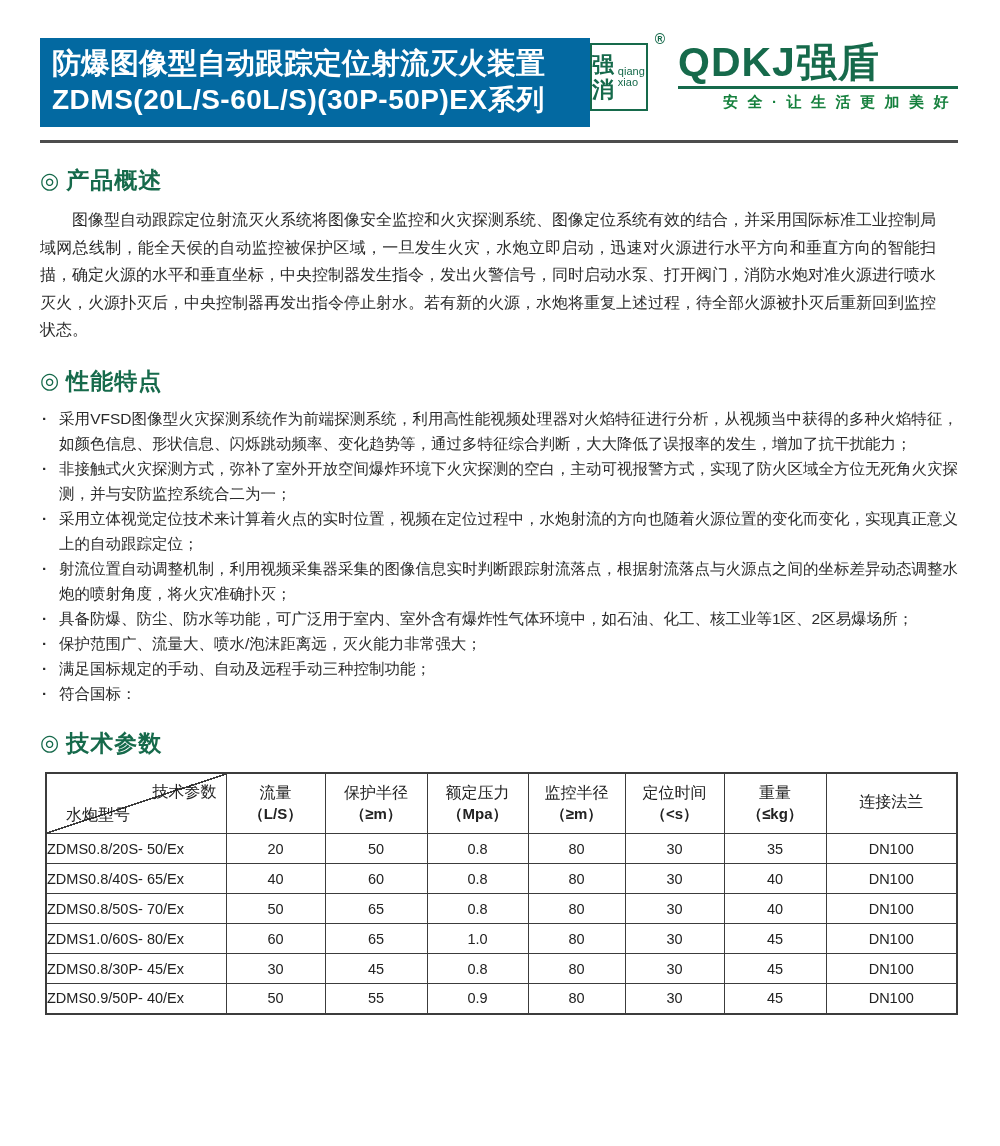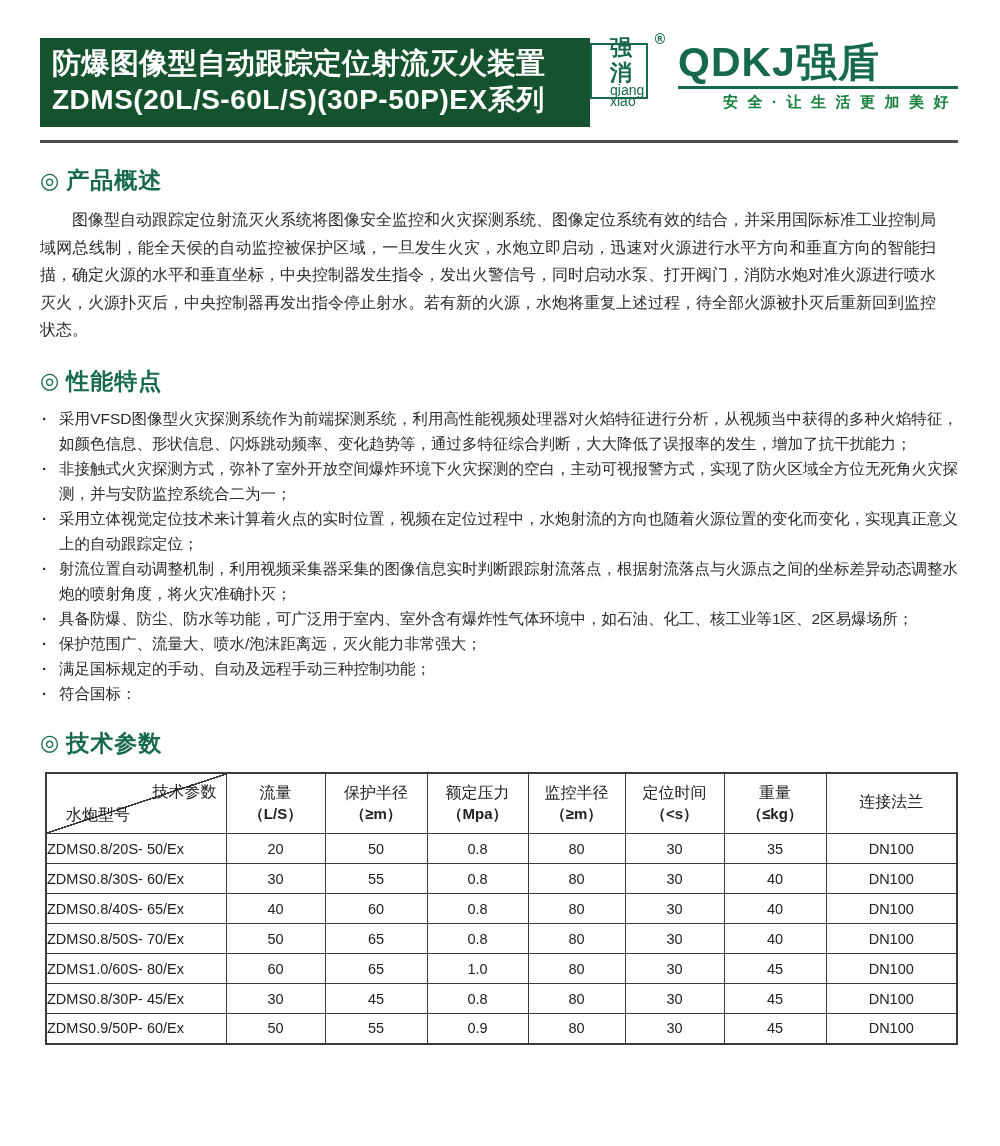--- a/index.html
+++ b/index.html
@@ -9,33 +9,33 @@
     background: #ffffff;
     font-family: "Liberation Sans", "DejaVu Sans", sans-serif;
     color: #2b2b2b;
     overflow: hidden;
     position: relative;
   }
 
   
   .header { display: flex; justify-content: space-between; align-items: flex-start; padding: 38px 42px 0 40px; }
   .title-box {
-    background: #14532d; color: #fff; padding: 7px 12px 9px 12px; width: 562px;
+    background: #0369a1; color: #fff; padding: 7px 12px 9px 12px; width: 562px;
   }
   .title-line1 { font-size: 29px; font-weight: 700; line-height: 37px; white-space: nowrap; }
   .title-line2 { font-size: 28px; font-weight: 700; line-height: 36px; white-space: nowrap; letter-spacing: 0.5px; }
 
   .brand { display: flex; align-items: flex-start; padding-top: 3px; }
   .seal { position: relative; margin-right: 30px; margin-top: 2px; }
   .seal-box {
-    width: 58px; height: 56px; border: 2px solid #166a4b;
-    display: flex; flex-direction: column; align-items: center; justify-content: center; padding-left: 18px;
+    width: 58px; height: 68px; border: 2px solid #166a4b;
+    display: flex; flex-direction: row; align-items: center; justify-content: center;
   }
   .seal-cn { font-size: 22px; font-weight: 700; color: #166a4b; line-height: 25px; letter-spacing: 1px; }
-  .seal-py { font-size: 14px; color: #166a4b; line-height: 11px; }
+  .seal-py { font-size: 11px; color: #166a4b; line-height: 11px; }
   .registered { position: absolute; top: -12px; right: -17px; color: #166a4b; font-size: 14px; font-weight: 700; }
 
   .qdkj { display: inline-flex; flex-direction: column; }
   .qdkj-text { font-size: 41px; font-weight: 900; color: #166a4b; line-height: 42px; letter-spacing: 1px; white-space: nowrap; transform: scaleY(0.98); }
   .qdkj-line { border-top: 3px solid #166a4b; margin-top: 3px; }
   .slogan { font-size: 15px; font-weight: 700; color: #15803d; letter-spacing: 9.5px; margin-top: 4px; white-space: nowrap; margin-left: 45px; }
 
   .divider { margin: 13px 42px 0 40px; border-top: 3px solid #4d4d4d; }
 
   
@@ -229,30 +229,20 @@
           <td class="model">ZDMS0.8/20S- 50/Ex</td>
           <td>20</td>
           <td>50</td>
           <td>0.8</td>
           <td>80</td>
           <td>30</td>
           <td>35</td>
           <td>DN100</td>
         </tr>
         <tr>
-          <td class="model">ZDMS0.8/30S- 60/Ex</td>
-          <td>30</td>
-          <td>55</td>
-          <td>0.8</td>
-          <td>80</td>
-          <td>30</td>
-          <td>40</td>
-          <td>DN100</td>
-        </tr>
-        <tr>
           <td class="model">ZDMS0.8/40S- 65/Ex</td>
           <td>40</td>
           <td>60</td>
           <td>0.8</td>
           <td>80</td>
           <td>30</td>
           <td>40</td>
           <td>DN100</td>
         </tr>
         <tr>
@@ -279,21 +269,21 @@
           <td class="model">ZDMS0.8/30P- 45/Ex</td>
           <td>30</td>
           <td>45</td>
           <td>0.8</td>
           <td>80</td>
           <td>30</td>
           <td>45</td>
           <td>DN100</td>
         </tr>
         <tr>
-          <td class="model">ZDMS0.9/50P- 60/Ex</td>
+          <td class="model">ZDMS0.9/50P- 40/Ex</td>
           <td>50</td>
           <td>55</td>
           <td>0.9</td>
           <td>80</td>
           <td>30</td>
           <td>45</td>
           <td>DN100</td>
         </tr>
     </tbody>
   </table>

